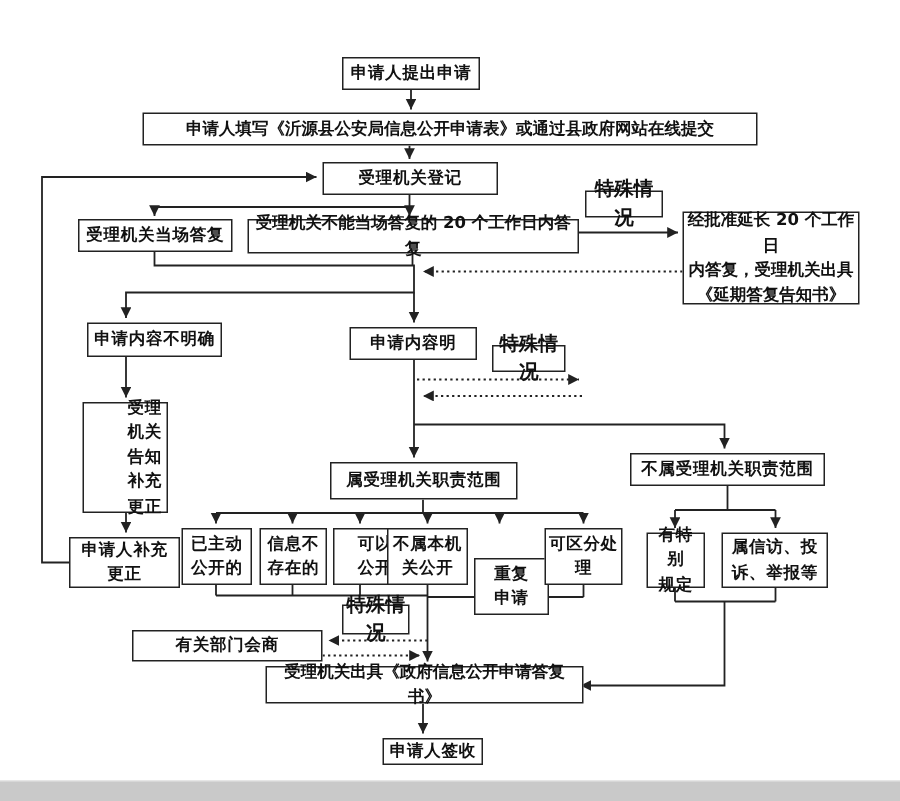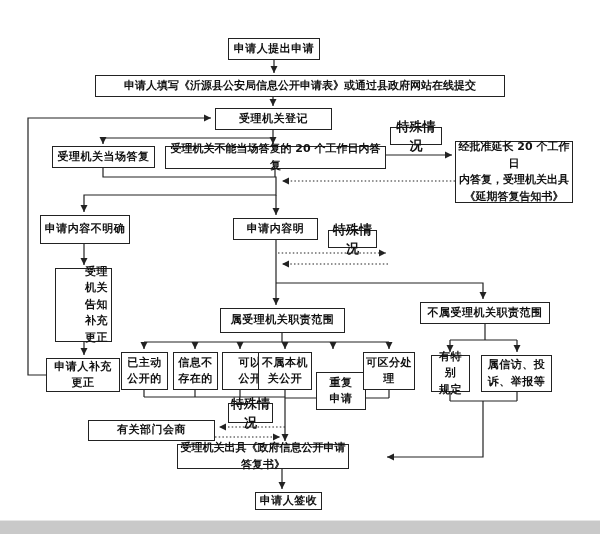--- a/index.html
+++ b/index.html
@@ -105,21 +105,21 @@
   <div class="node" style="left:52px;top:146px;width:103px;height:22px;">受理机关当场答复</div>
 
   <div class="node wide" style="left:165px;top:146px;width:221px;height:23px;">受理机关不能当场答复的 20 个工作日内答复</div>
 
   <div class="node small" style="left:390px;top:127px;width:52px;height:18px;">特殊情况</div>
 
   <div class="node wide" style="left:455px;top:141px;width:118px;height:62px;">经批准延长 20 个工作日
 内答复，受理机关出具
 《延期答复告知书》</div>
 
-  <div class="node" style="left:40px;top:215px;width:90px;height:29px;">申请内容不明确</div>
+  <div class="node" style="left:58px;top:215px;width:90px;height:23px;">申请内容不明确</div>
 
   <div class="node" style="left:233px;top:218px;width:85px;height:22px;">申请内容明</div>
 
   <div class="node small" style="left:328px;top:230px;width:49px;height:18px;">特殊情况</div>
 
 
   <div class="node" style="left:55px;top:268px;width:57px;height:74px;padding-left:28px;">受理机关
 告知补充
 更正</div>
 
@@ -151,18 +151,18 @@
   <div class="node" style="left:431px;top:355px;width:39px;height:37px;">有特别
 规定</div>
 
   <div class="node" style="left:481px;top:355px;width:71px;height:37px;">属信访、投
 诉、举报等</div>
 
   <div class="node small" style="left:228px;top:403px;width:45px;height:20px;">特殊情况</div>
 
   <div class="node" style="left:88px;top:420px;width:127px;height:21px;">有关部门会商</div>
 
-  <div class="node wide" style="left:177px;top:444px;width:172px;height:25px;">受理机关出具《政府信息公开申请答复书》</div>
+  <div class="node wide" style="left:177px;top:444px;width:212px;height:25px;">受理机关出具《政府信息公开申请答复书》</div>
 
   <div class="node" style="left:255px;top:492px;width:67px;height:18px;">申请人签收</div>
 
   <div class="bottom-bar"></div>
 </div>
 
 </body></html>

